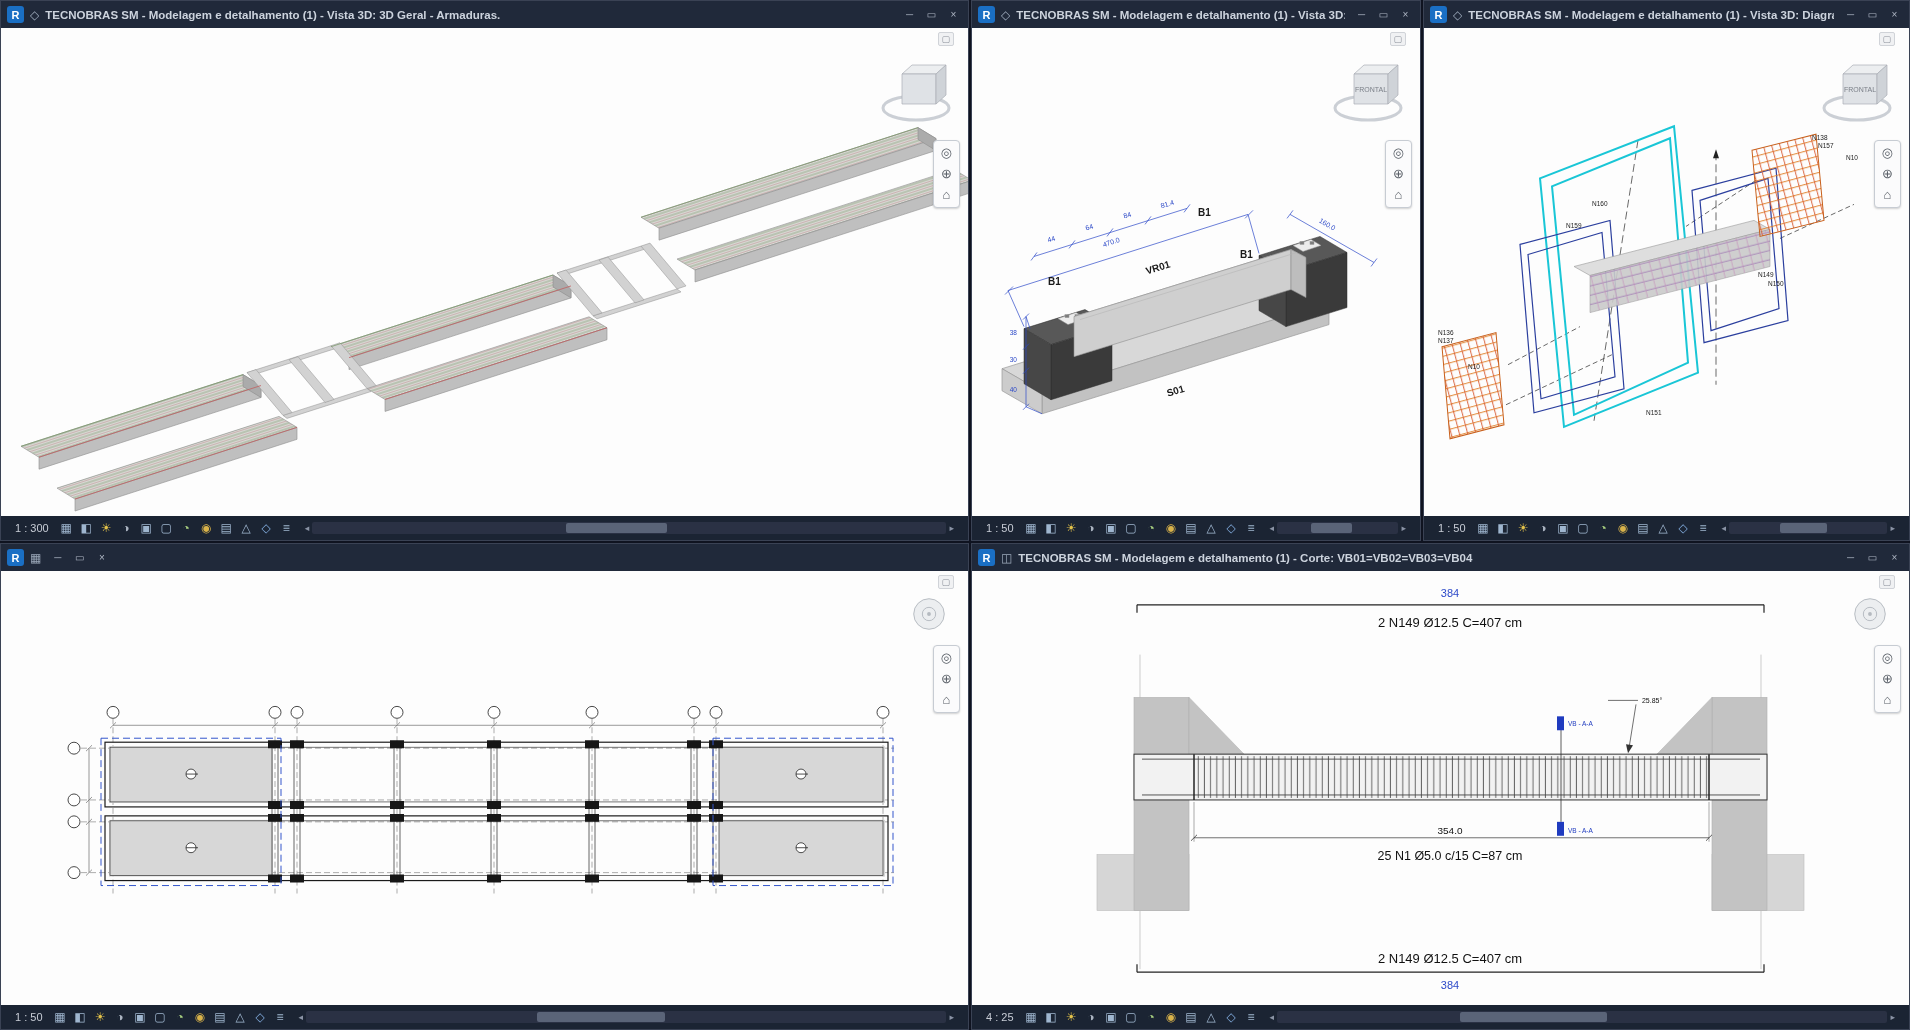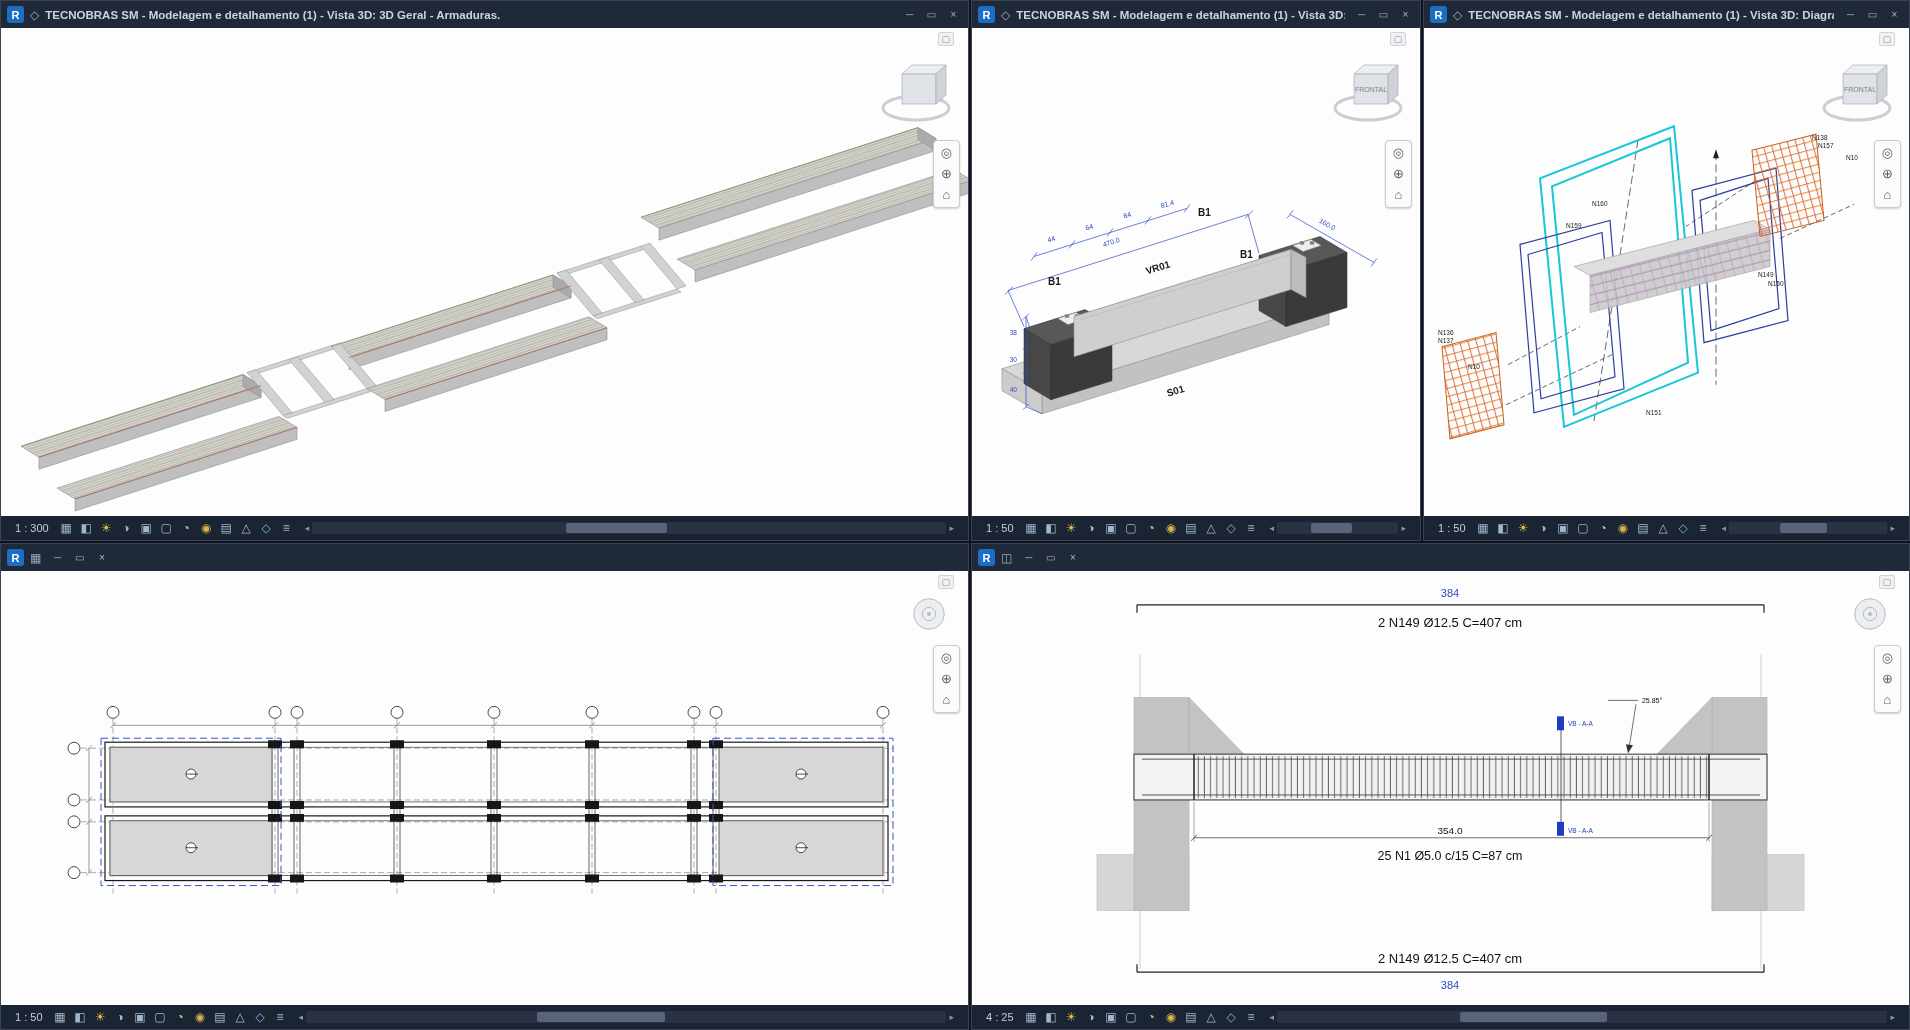--- a/index.html
+++ b/index.html
@@ -594,20 +594,21 @@
         </span>
       <span class="vb-arrow">▸</span>
     </span>
   </footer>
 </section>
 
 <section class="window" style="left:971px;top:543px;width:939px;height:487px">
   <header class="titlebar">
     <span class="revit-icon">R</span>
     <span class="view-type-icon">◫</span>
+    <span class="title-text">TECNOBRAS SM - Modelagem e detalhamento (1) - Corte: VB01=VB02=VB03=VB04</span>
     <span class="win-buttons">
       <span class="win-btn">─</span>
       <span class="win-btn">▭</span>
       <span class="win-btn">×</span>
     </span>
   </header>
   <div class="content">
     <svg class="drawing" viewBox="0 0 937 436" preserveAspectRatio="none">
       <defs>
         <pattern id="stir5" width="6.2" height="10" patternUnits="userSpaceOnUse">

